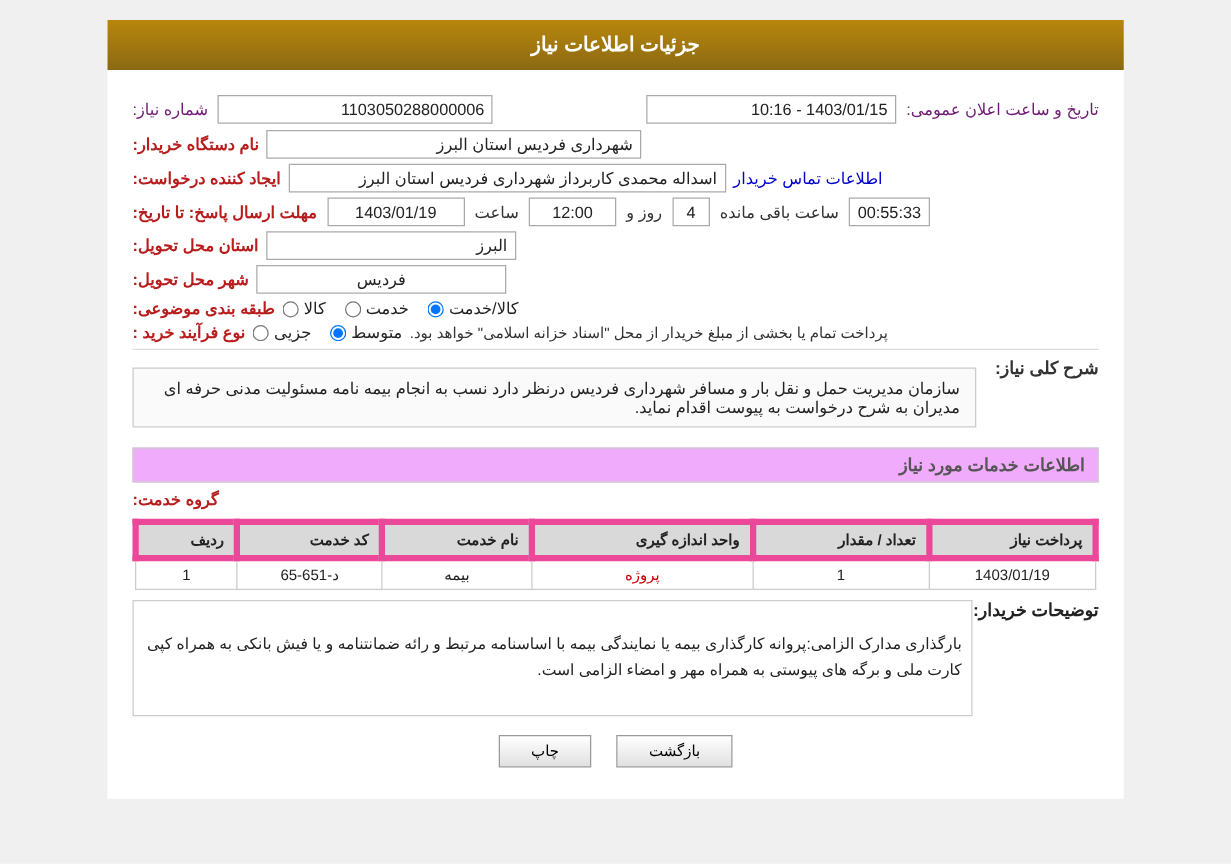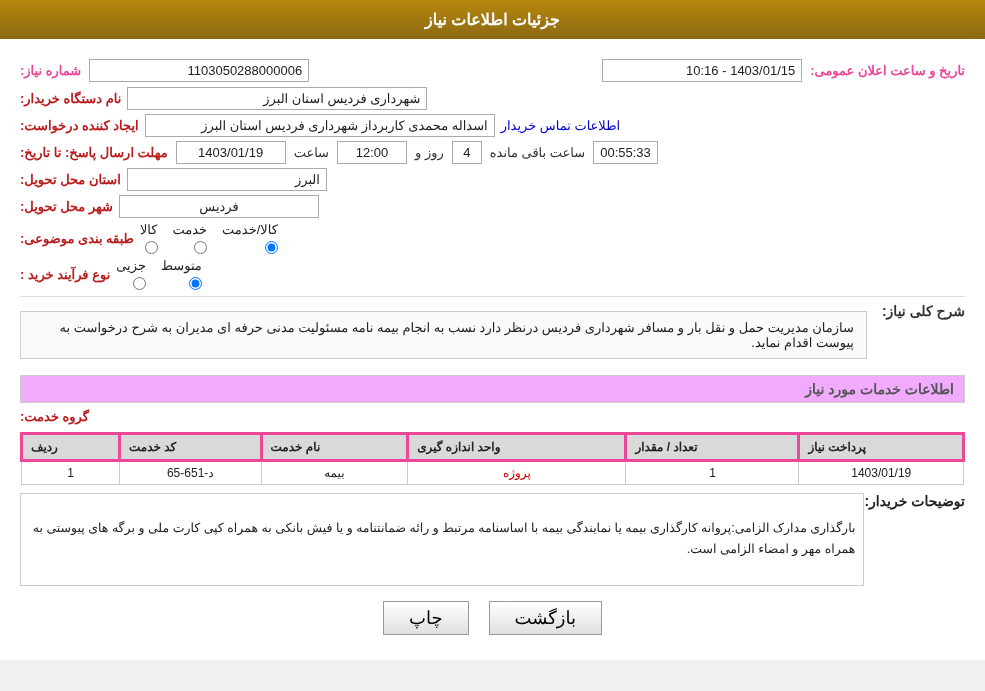--- a/index.html
+++ b/index.html
@@ -4,22 +4,22 @@
   <style>
     * { box-sizing: border-box; margin: 0; padding: 0; }
     body {
       font-family: Tahoma, Arial, sans-serif;
       font-size: 13px;
       background: #f0f0f0;
       direction: rtl;
       color: #222;
     }
     .page-container {
-      width: 985px;
-      margin: 0 auto;
+      width: 813px;
+      margin: 16px auto;
       background: #fff;
     }
     .header-bar {
       background: linear-gradient(to bottom, #b8860b, #8b6914);
       color: #fff;
       text-align: center;
       padding: 10px 20px;
       font-size: 16px;
       font-weight: bold;
     }
@@ -49,23 +49,22 @@
       cursor: pointer;
     }
     .radio-group {
       display: flex;
       gap: 15px;
       align-items: center;
       direction: rtl;
     }
     .radio-item {
       display: flex;
-      align-items: flex-start;
+      align-items: flex-end;
       gap: 4px;
-      flex-direction: column;
     }
     .notice-text {
       color: #333;
       font-size: 12px;
       display: flex;
       align-items: center;
       gap: 8px;
     }
     .section-box {
       border: 1px solid #ccc;
@@ -88,23 +87,23 @@
       text-align: right;
     }
     
     .services-table {
       width: 100%;
       border-collapse: collapse;
       margin: 8px 0;
     }
     .services-table th {
       background: #d9d9d9;
-      border: 3px solid #ec4899;
+      border: 5px solid #ec4899;
       padding: 5px 8px;
-      text-align: left;
+      text-align: right;
       font-size: 12px;
     }
     .services-table td {
       border: 1px solid #ccc;
       padding: 4px 8px;
       text-align: center;
       font-size: 12px;
     }
     .services-table tr:nth-child(even) { background: #f5f5f5; }
     .link-blue-service {
@@ -133,42 +132,42 @@
       text-align: right;
     }
     .buttons-row {
       display: flex;
       justify-content: center;
       gap: 20px;
       margin: 15px 0 10px 0;
     }
     .btn {
       padding: 5px 25px;
-      font-size: 18px;
+      font-size: 12px;
       border: 1px solid #999;
       cursor: pointer;
       font-family: Tahoma, Arial, sans-serif;
     }
     .btn-print {
       background: linear-gradient(to bottom, #fff, #e0e0e0);
       color: #000;
     }
     .btn-back {
       background: linear-gradient(to bottom, #fff, #e0e0e0);
       color: #000;
     }
     .top-row {
       display: flex;
       align-items: center;
       justify-content: space-between;
       margin: 5px 0;
     }
     .top-label {
-      font-weight: bold;
-      color: #ec4899;
+      font-weight: normal;
+      color: #701a75;
       white-space: nowrap;
     }
     .top-value {
       border: 1px solid #aaa;
       padding: 3px 6px;
       background: #fff;
       min-width: 200px;
       text-align: right;
     }
     .inline-label {
@@ -279,20 +278,21 @@
         </div>
         <div class="radio-item">
           <span>کالا</span>
           <input type="radio" name="category" style="">
         </div>
       </div>
       <span class="group-label">طبقه بندی موضوعی:</span>
     </div>
 
     <div class="group-row">
+      <span class="notice-text">پرداخت تمام یا بخشی از مبلغ خریدار از محل "اسناد خزانه اسلامی" خواهد بود.</span>
       <div class="radio-group">
         <div class="radio-item">
           <span>متوسط</span>
           <input type="radio" name="process" checked="" style="">
         </div>
         <div class="radio-item">
           <span>جزیی</span>
           <input type="radio" name="process" style="">
         </div>
       </div>

